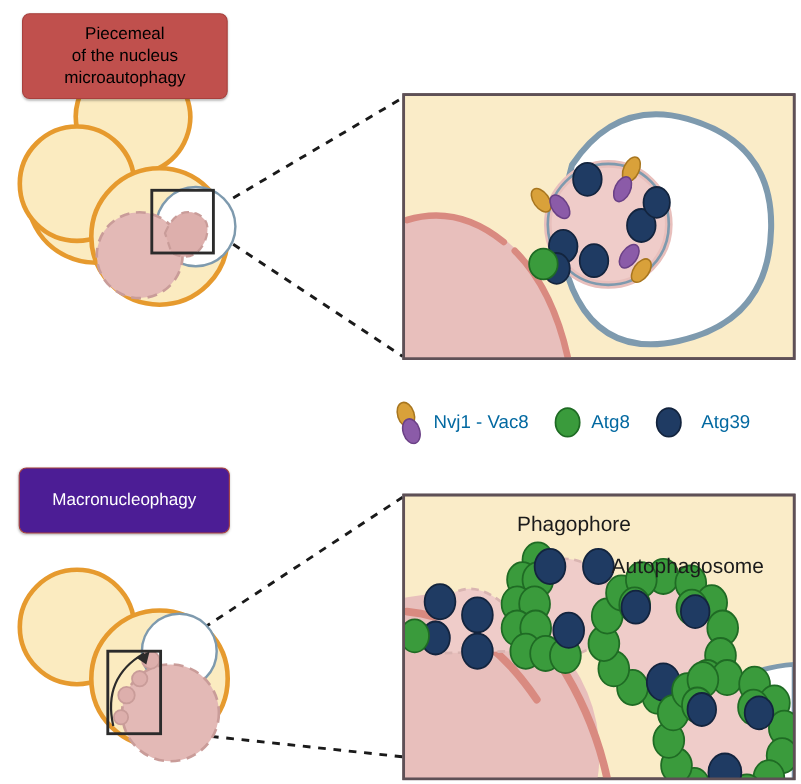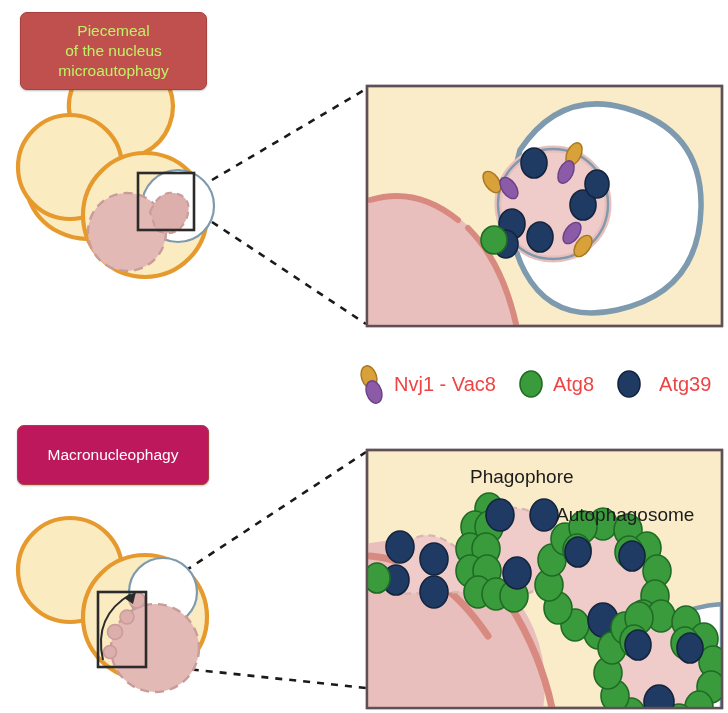--- a/index.html
+++ b/index.html
@@ -11,21 +11,21 @@
   .label-box{position:absolute;border-radius:7px;display:flex;
     align-items:center;justify-content:center;text-align:center;
     color:#ffffff;font-size:15.5px;line-height:1.28;font-weight:400;
     box-shadow:0 1px 2px rgba(0,0,0,.25);}
   #label-pmn{left:20px;top:12px;width:185px;height:76px;}
   #label-macro{left:17px;top:425px;width:190px;height:58px;}
 
   .legend{position:absolute;left:358px;top:362px;width:370px;height:44px;
     display:flex;align-items:center;gap:0;}
   .legend-item{display:flex;align-items:center;}
-  .legend-text{font-size:20px;color:#ef4444;white-space:nowrap;}
+  .legend-text{font-size:17px;color:#0369a1;white-space:nowrap;}
   .lg-gap{width:22px;}
 </style>
 </head>
 <body style="background: rgb(255, 255, 255);">
 
 <div class="stage">
 
   <svg width="728" height="713" viewBox="0 0 728 713">
     <defs>
       <clipPath id="clipTop">
@@ -222,29 +222,29 @@
         <ellipse cx="690" cy="648" rx="13" ry="15"></ellipse>
         <ellipse cx="659" cy="702" rx="15" ry="17"></ellipse>
       </g>
     </g>
     <rect x="367" y="450" width="355" height="258" fill="none" stroke="#5E5056" stroke-width="2.4"></rect>
 
     <text x="470" y="483" font-family="Liberation Sans, sans-serif" font-size="19" fill="#1B1B1B">Phagophore</text>
     <text x="556" y="521" font-family="Liberation Sans, sans-serif" font-size="19" fill="#1B1B1B">Autophagosome</text>
   </svg>
 
-  <div class="label-box" id="label-pmn" style="background: rgb(192, 80, 77); border: 1.5px solid rgb(168, 64, 61); color: #bef264;">
+  <div class="label-box" id="label-pmn" style="background: rgb(192, 80, 77); border: 1.5px solid rgb(168, 64, 61); color: #000000;">
     <div>
       <div>Piecemeal</div>
       <div>of the nucleus</div>
       <div>microautophagy</div>
     </div>
   </div>
 
-  <div class="label-box" id="label-macro" style="background: #be185d; border: 1.5px solid rgb(168, 64, 61); color: rgb(255, 255, 255);">
+  <div class="label-box" id="label-macro" style="background: #4c1d95; border: 1.5px solid rgb(168, 64, 61); color: rgb(255, 255, 255);">
     <div>Macronucleophagy</div>
   </div>
 
   <div class="legend">
 
     <div class="legend-item">
       <svg width="26" height="40">
         <ellipse cx="11" cy="13" rx="7.5" ry="11.5" transform="rotate(-18 11 13)" fill="#D9A13A" stroke="#A8761F" stroke-width="1.4"></ellipse>
         <ellipse cx="16" cy="28" rx="7.5" ry="11.5" transform="rotate(-18 16 28)" fill="#8B5BA8" stroke="#6B4186" stroke-width="1.4"></ellipse>
       </svg>

